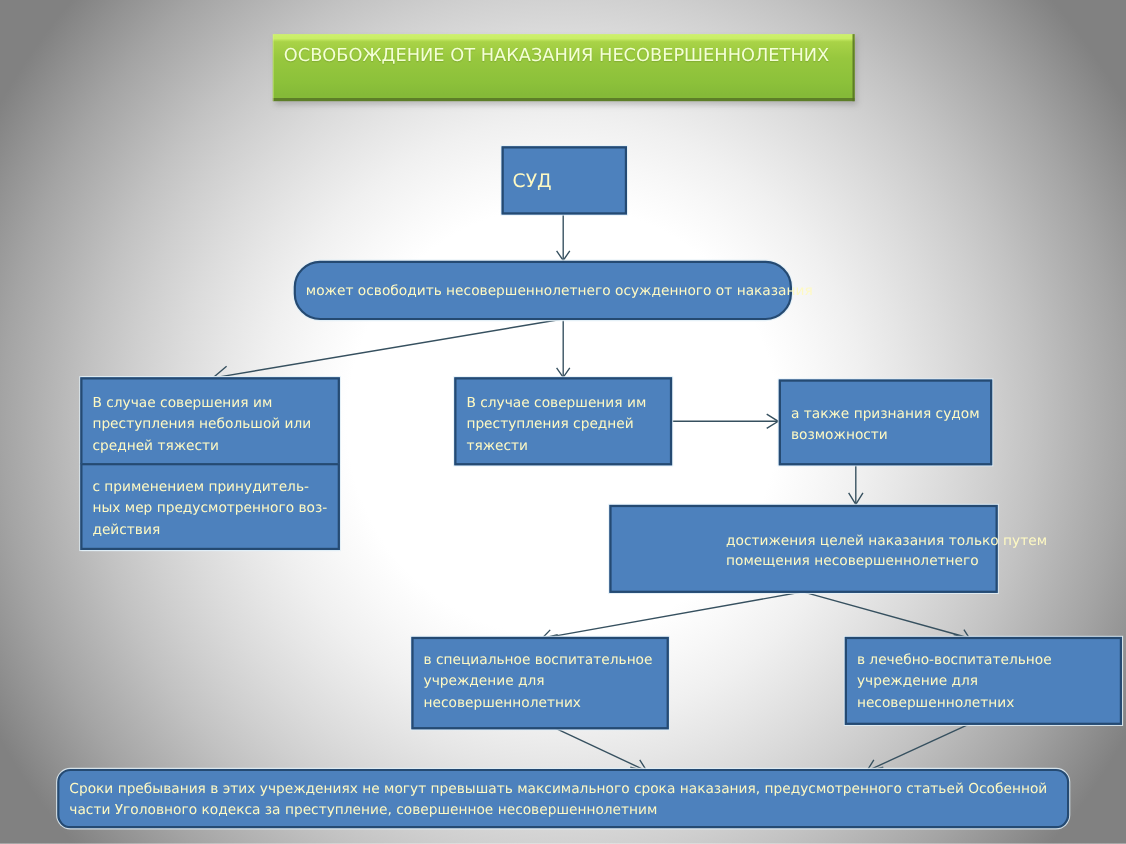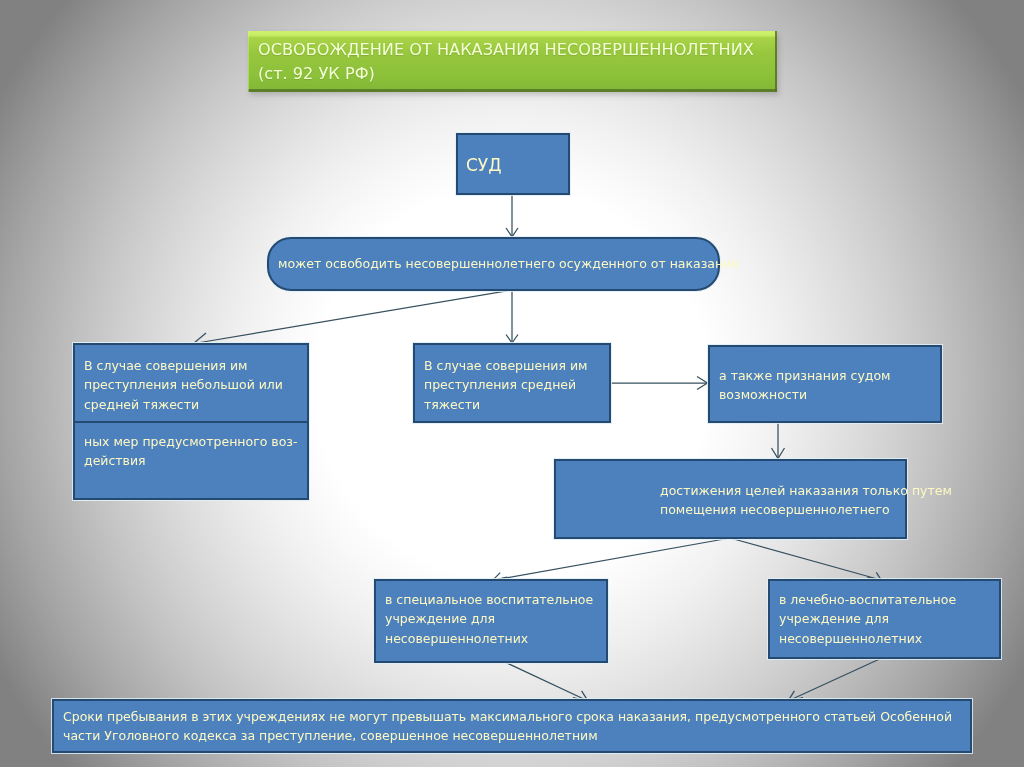--- a/index.html
+++ b/index.html
@@ -50,45 +50,44 @@
     box-shadow:-1px -1px 0 0 rgba(225,238,247,0.85), 1px -1px 0 0 rgba(225,238,247,0.85);}
   #n-leftbot{box-shadow:-1px 1px 0 0 rgba(225,238,247,0.85), 1px 1px 0 0 rgba(225,238,247,0.85);}
   #n-lefttop span{left:9px;top:11px;right:2px;font-size:12.5px;line-height:19.4px;}
 
   #n-leftbot{left:73px;top:421px;width:236px;height:79px;}
   #n-leftbot span{left:9px;top:9px;right:2px;font-size:12.5px;line-height:19.4px;}
 
   #n-middle {left:413px;top:343px;width:198px;height:80px;}
   #n-middle span{left:9px;top:11px;right:2px;font-size:12.5px;line-height:19.4px;}
 
-  #n-right  {left:708px;top:345px;width:234px;height:78px;}
+  #n-right  {left:708px;top:345px;width:194px;height:78px;}
   #n-right  span{left:9px;top:19px;right:2px;font-size:12.5px;line-height:19.4px;}
 
   #n-achieve{left:554px;top:459px;width:353px;height:80px;}
   #n-achieve span{left:8px;top:20px;right:2px;font-size:12.5px;line-height:19.4px;margin-left:48px;}
 
   #n-special{left:374px;top:579px;width:234px;height:84px;}
   #n-special span{left:9px;top:9px;right:2px;font-size:12.5px;line-height:19.4px;}
 
-  #n-medical{left:768px;top:579px;width:233px;height:80px;}
+  #n-medical{left:768px;top:579px;width:252px;height:80px;}
   #n-medical span{left:9px;top:9px;right:2px;font-size:12.5px;line-height:19.4px;}
 
-  #n-footer {left:52px;top:699px;width:920px;height:54px;}
+  #n-footer {left:52px;top:699px;width:920px;height:54px;border-radius:12px;}
   #n-footer span{left:9px;top:6px;right:2px;font-size:12.5px;line-height:19.4px;}
 </style>
 </head>
 <body>
 
 <div id="slide">
 
   <div id="banner">
     <div class="inner"></div>
     <div class="txt">
       <div class="l1">ОСВОБОЖДЕНИЕ ОТ НАКАЗАНИЯ НЕСОВЕРШЕННОЛЕТНИХ</div>
-      <div class="l2">(ст. 92 УК РФ)</div>
     </div>
   </div>
 
   <svg class="links" viewBox="0 0 1024 767">
     <g fill="none" stroke="#36505f" stroke-width="1.25" stroke-linecap="butt" stroke-linejoin="miter">
 
       <path d="M512,195 L512,236.5"></path>
       <path d="M506,228 L512,236.8 L518,228"></path>
 
       <path d="M512,290 L194,343.5"></path>
@@ -128,20 +127,21 @@
   <div class="box" id="n-lefttop">
     <span>
         <span class="ln">В случае совершения им</span>
         <span class="ln">преступления небольшой или</span>
         <span class="ln">средней тяжести</span>
       </span>
   </div>
 
   <div class="box" id="n-leftbot">
     <span>
+        <span class="ln">с применением принудитель-</span>
         <span class="ln">ных мер предусмотренного воз-</span>
         <span class="ln">действия</span>
       </span>
   </div>
 
   <div class="box" id="n-middle">
     <span>
         <span class="ln">В случае совершения им</span>
         <span class="ln">преступления средней</span>
         <span class="ln">тяжести</span>

